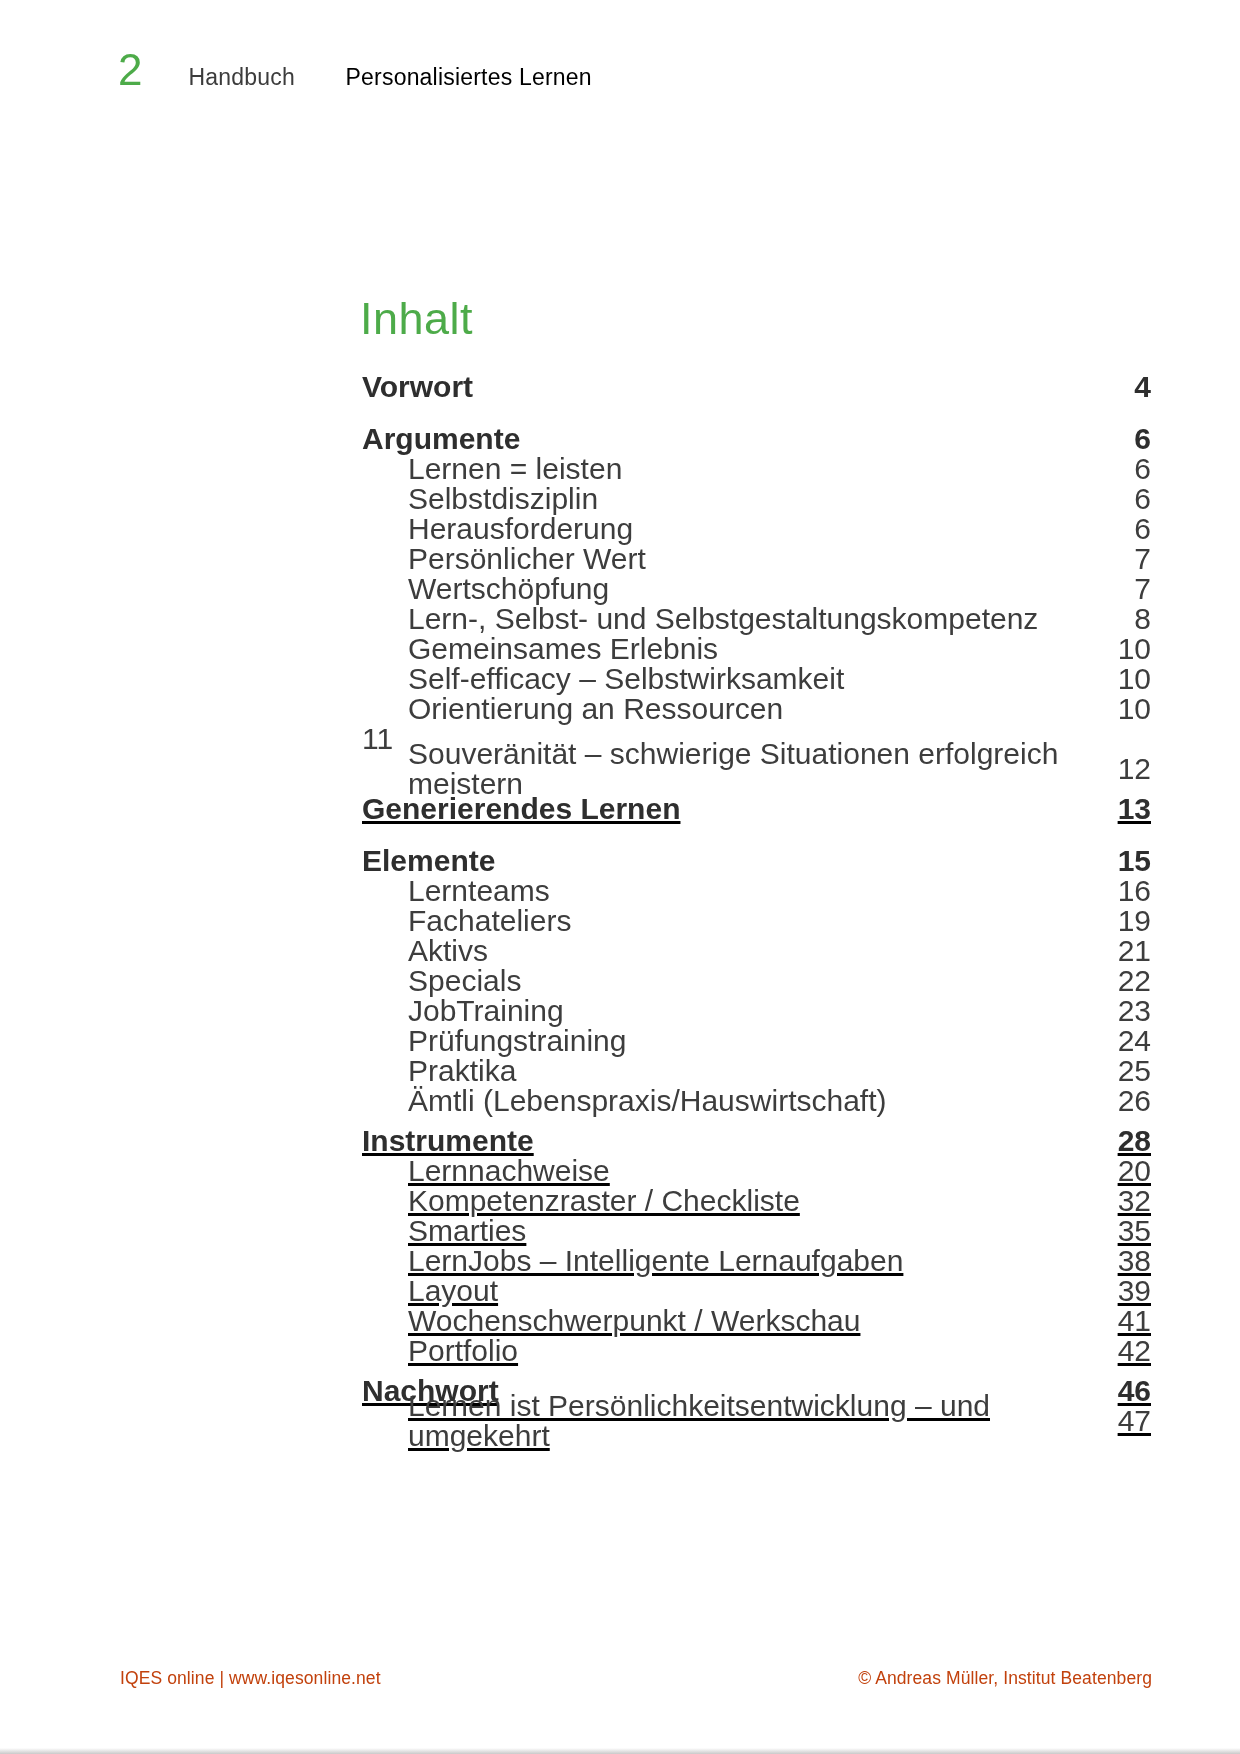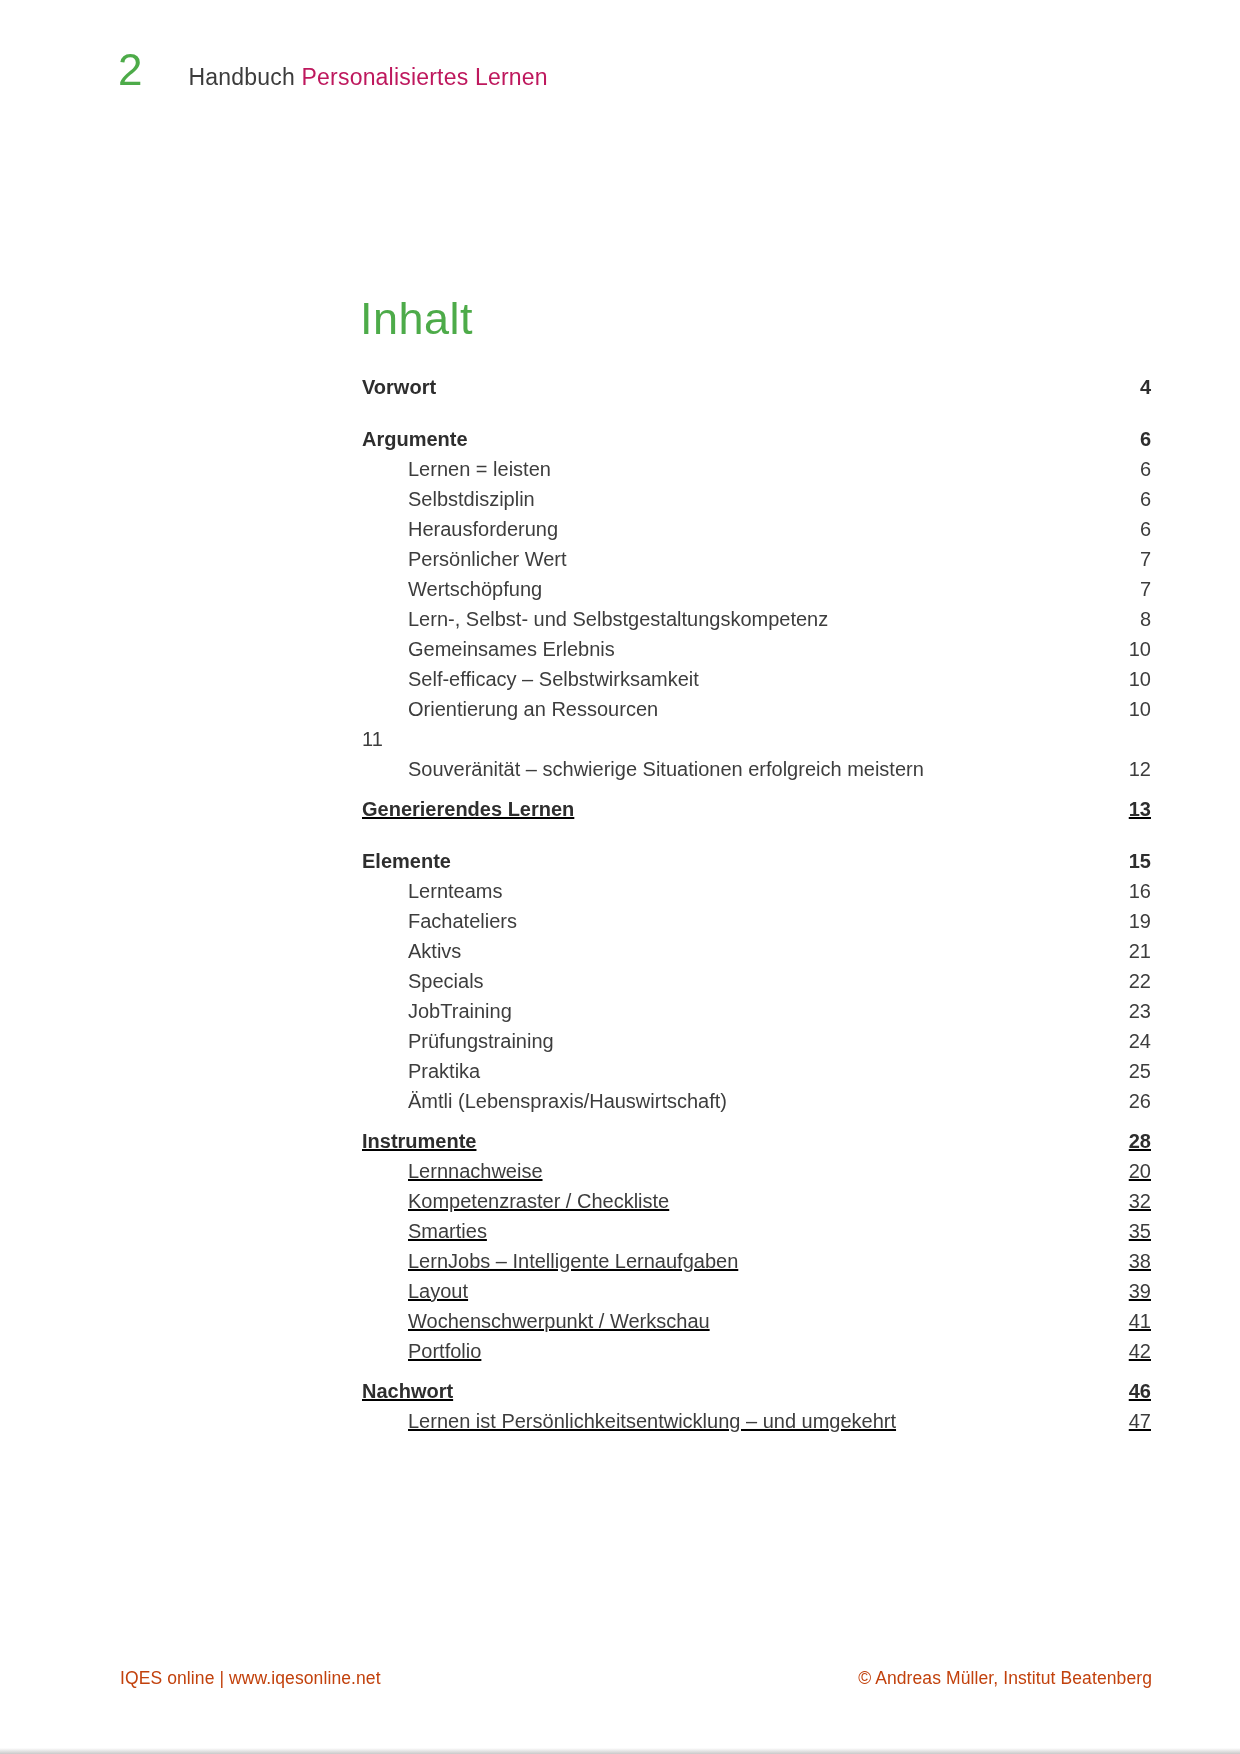--- a/index.html
+++ b/index.html
@@ -40,24 +40,24 @@
   }
   .toc {
     position: absolute;
     left: 362px;
     top: 372px;
     width: 789px;
   }
   .row {
     display: flex;
     justify-content: space-between;
-    align-items: flex-start;
+    align-items: center;
     height: 30px;
     line-height: 30px;
-    font-size: 20px;
+    font-size: 30px;
   }
   .row.section {
     font-weight: bold;
     color: #2e2e2e;
   }
   .row.item {
     font-weight: 400;
     color: #3d3d3d;
   }
   .row.item .label { padding-left: 46px; }
@@ -86,21 +86,21 @@
 </head>
 <body>
 
 <div class="page">
 
   <div class="header">
     <span class="pagenum accent-green" style="color: rgb(77, 171, 73);">2</span>
     <span class="doctitle">
       <span>Handbuch</span>
       <span> </span>
-      <span class="accent-green" style="color: #be185d;">Personalisiertes Lernen</span>
+      <span class="accent-green" style="color: #000000; margin-left: 44px;">Personalisiertes Lernen</span>
     </span>
   </div>
 
   <h1 class="page-title accent-green" style="color: rgb(77, 171, 73);">Inhalt</h1>
 
   <div class="toc" id="toc">
       <div class="block">
         <div class="row section">
       <span class="label">Vorwort</span>
       <span class="pnum">4</span>

